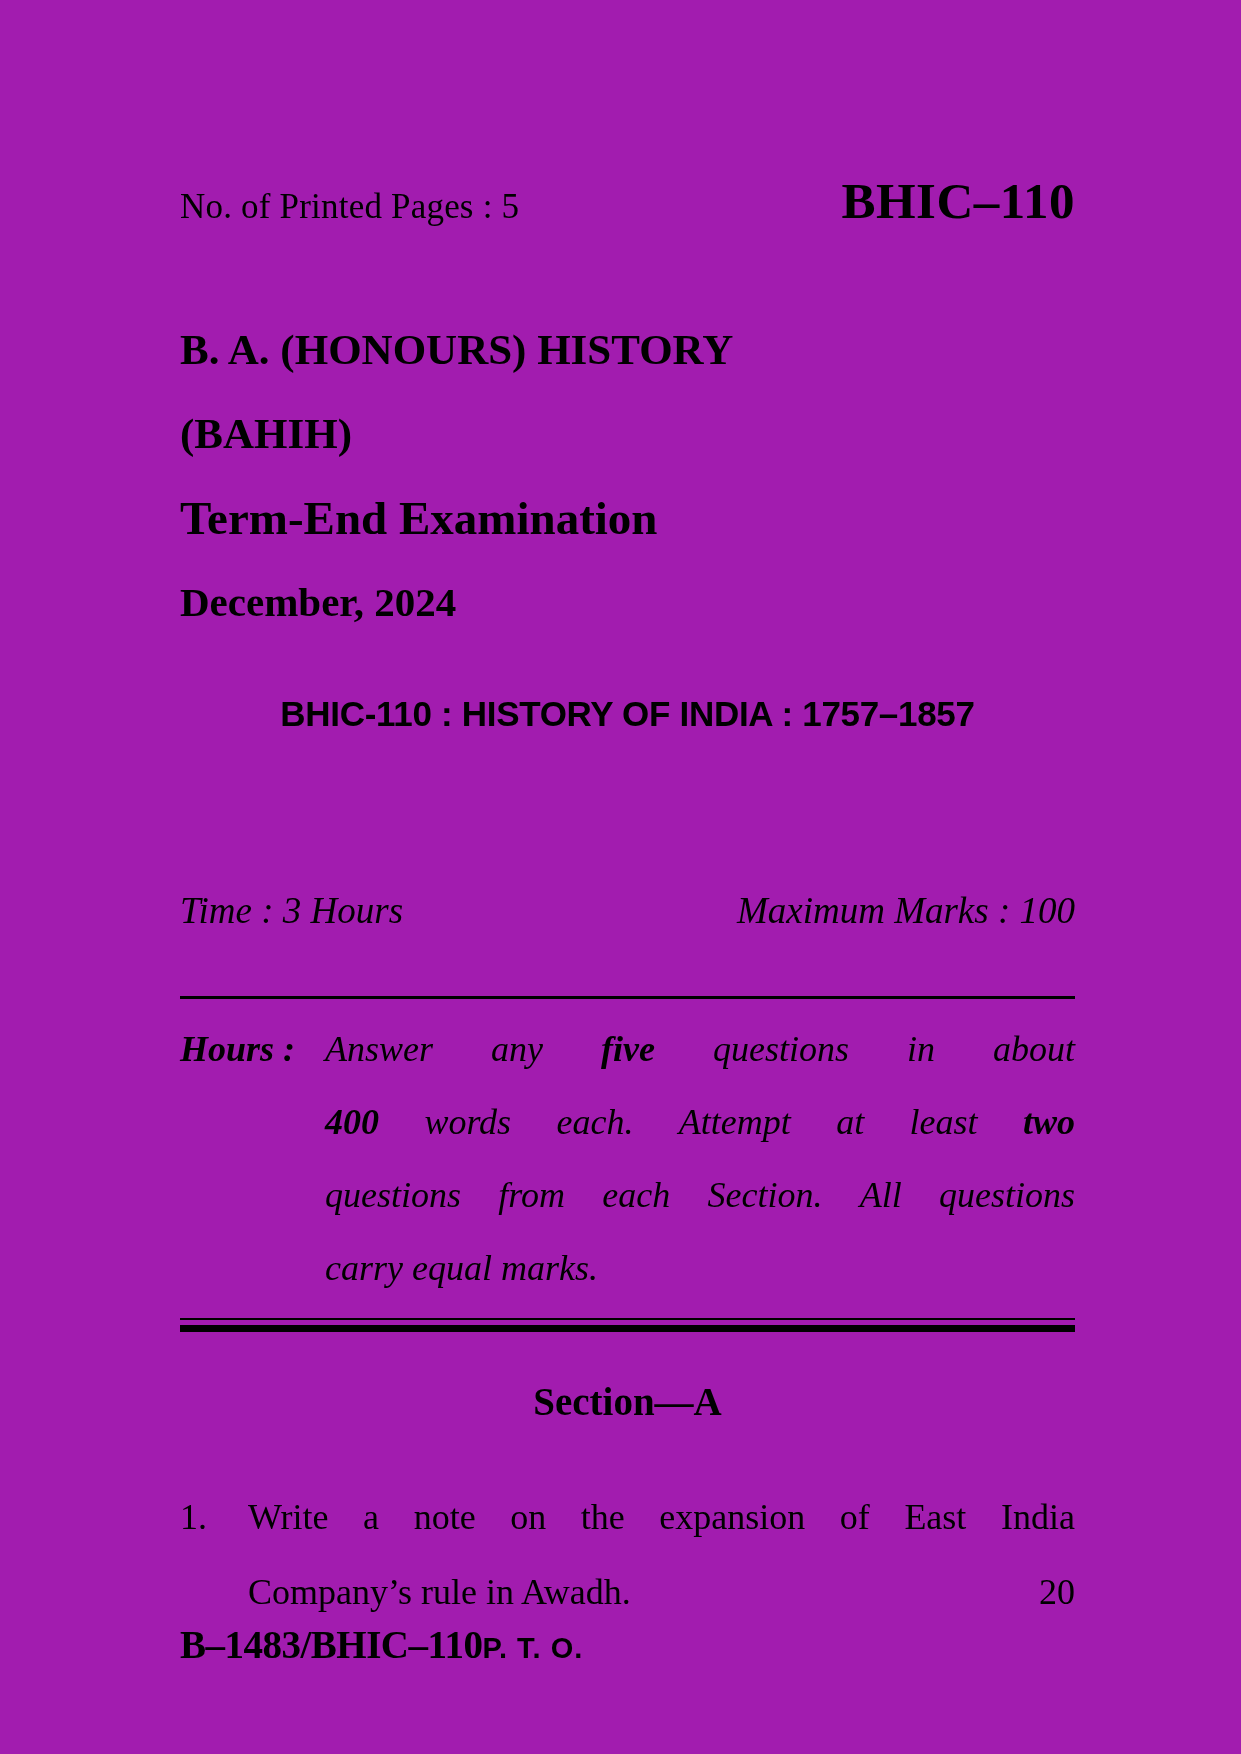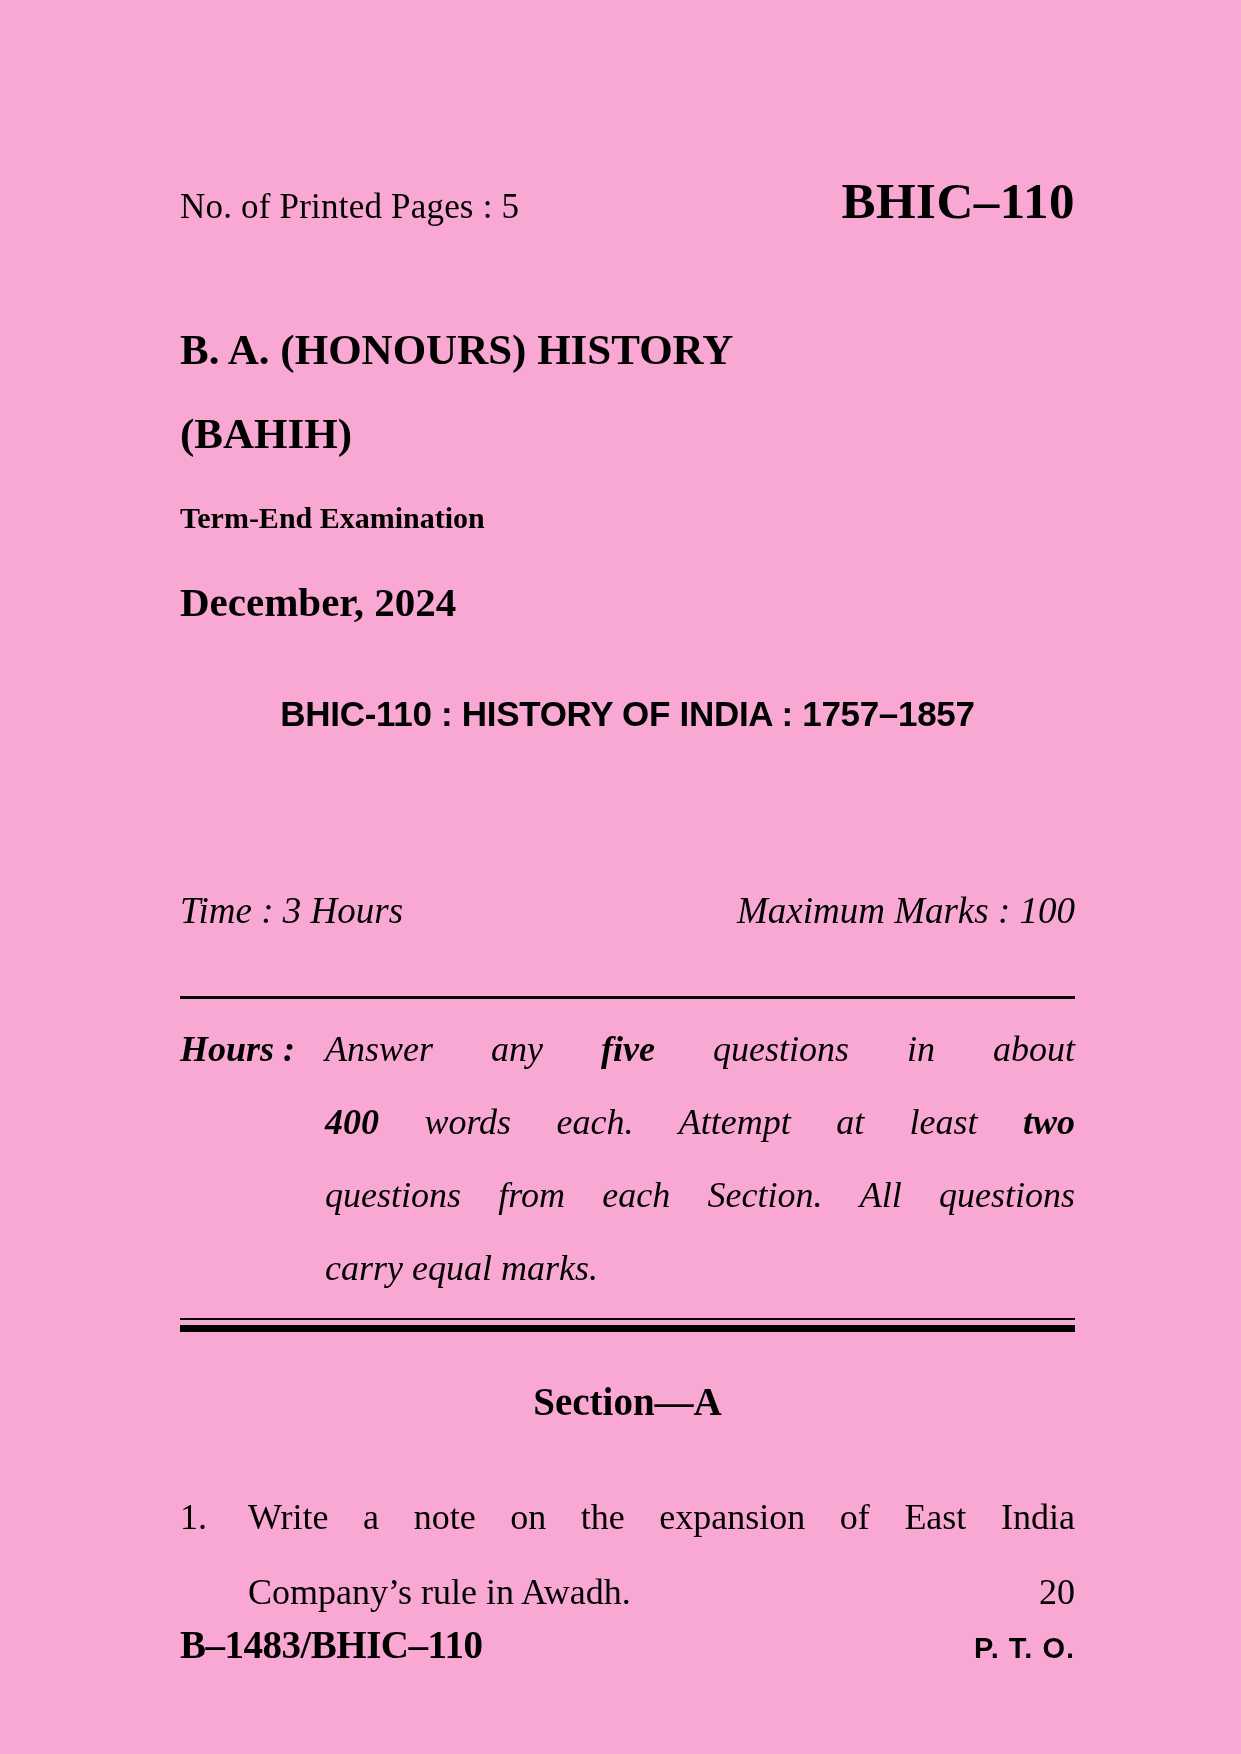--- a/index.html
+++ b/index.html
@@ -6,40 +6,40 @@
   html, body { background: #ffffff; }
   body {
     font-family: "Liberation Serif", serif;
     color: #000000;
     -webkit-font-smoothing: antialiased;
   }
   .page {
     position: relative;
     width: 1241px;
     height: 1754px;
-    background: #f9a8d4;
+    background: #a21caf;
     padding: 172px 166px 0 180px;
     overflow: hidden;
   }
 
   
   .header-row {
     display: flex;
     justify-content: space-between;
     align-items: baseline;
   }
   .printed-pages { font-size: 35px; letter-spacing: 0.2px; }
   .paper-code    { font-size: 51px; font-weight: 700; letter-spacing: 0.5px; }
 
   
   .title-block { text-align: left; margin-top: 78px; }
   .title-line  { font-weight: 700; line-height: 84px; }
   .t-programme { font-size: 43px; }
   .t-code      { font-size: 43px; }
-  .t-exam      { font-size: 30px; }
+  .t-exam      { font-size: 47px; }
   .t-session   { font-size: 41px; }
 
   
   .course-title {
     margin-top: 48px;
     text-align: center;
     font-family: "Liberation Sans", sans-serif;
     font-weight: 700;
     font-size: 35px;
     letter-spacing: -0.3px;
@@ -107,21 +107,21 @@
     gap: 40px;
   }
 
   
   .footer-row {
     position: absolute;
     top: 1622px;
     left: 180px;
     right: 166px;
     display: flex;
-    justify-content: space-between;
+    justify-content: flex-start;
     align-items: baseline;
   }
   .footer-code {
     font-weight: 700;
     font-size: 39px;
     letter-spacing: -0.5px;
   }
   .footer-pto {
     font-family: "Liberation Sans", sans-serif;
     font-weight: 700;

